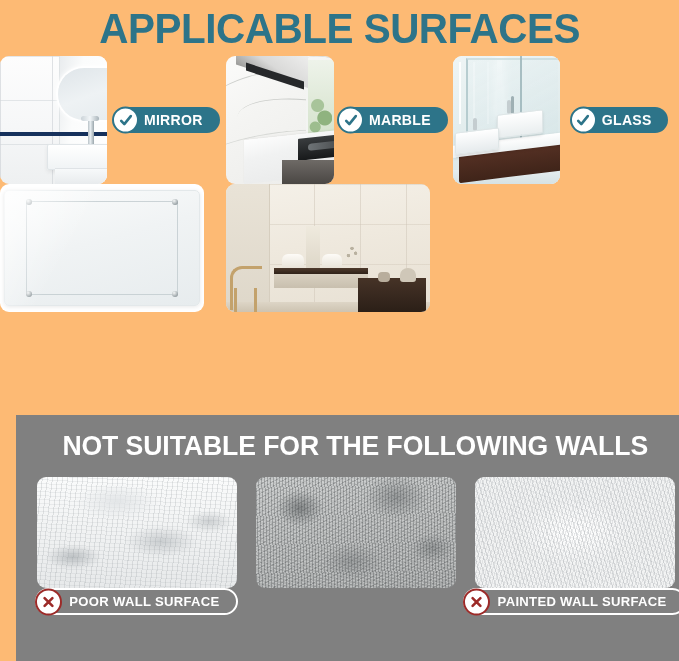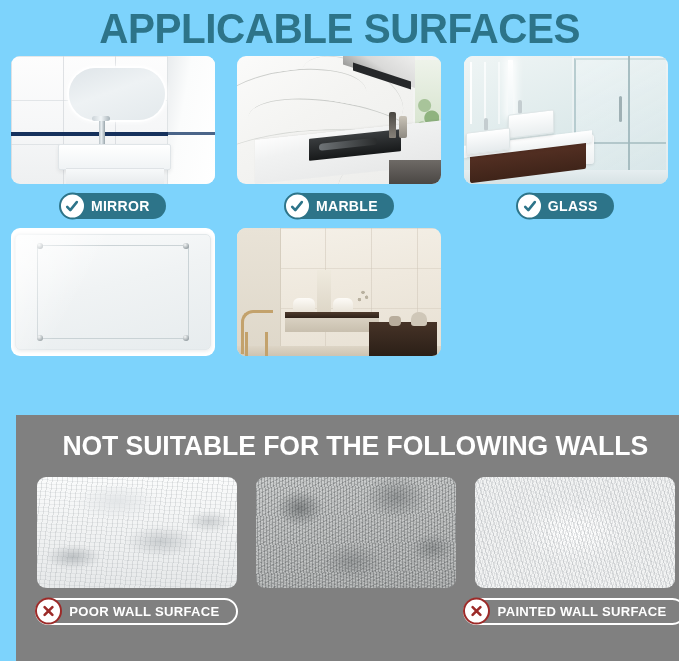--- a/index.html
+++ b/index.html
@@ -9,21 +9,21 @@
     height: 661px;
     background: #ffffff;
     font-family: "Liberation Sans", sans-serif;
     overflow: hidden;
   }
 
   #page {
     position: relative;
     width: 679px;
     height: 661px;
-    background: #7dd3fc;
+    background: #fdba74;
   }
 
   
   .title-wrap {
     position: absolute;
     top: 0px; left: 0; width: 679px; height: 56px;
     display: flex; align-items: center; justify-content: center;
   }
   .main-title {
     font-size: 43px;
@@ -41,21 +41,21 @@
     left: 0; top: 56px;
     width: 679px;
   }
   .row {
     display: flex;
     width: 679px;
   }
   .cell {
     width: 226.3px;
     display: flex;
-    flex-direction: column;
+    flex-direction: row;
     align-items: center;
   }
 
   .photo {
     width: 204px;
     height: 128px;
     border-radius: 9px;
     overflow: hidden;
     position: relative;
     background: #f2f2f2;
@@ -128,21 +128,21 @@
   .row2 { display:flex; width: 679px; padding-left: 11px; }
   .photo2 {
     width: 200px;
     height: 111px;
     border-radius: 9px;
     overflow: hidden;
     position: relative;
   }
   .badge-row2 {
     height: 46px;
-    display: flex; align-items: center; justify-content: center;
+    display: flex; justify-content: center;
     width: 100%;
   }
   .badge-x {
     position: relative;
     height: 27px;
     border: 2px solid #ffffff;
     background: transparent;
     border-radius: 14px;
     display: inline-flex;
     align-items: center;

